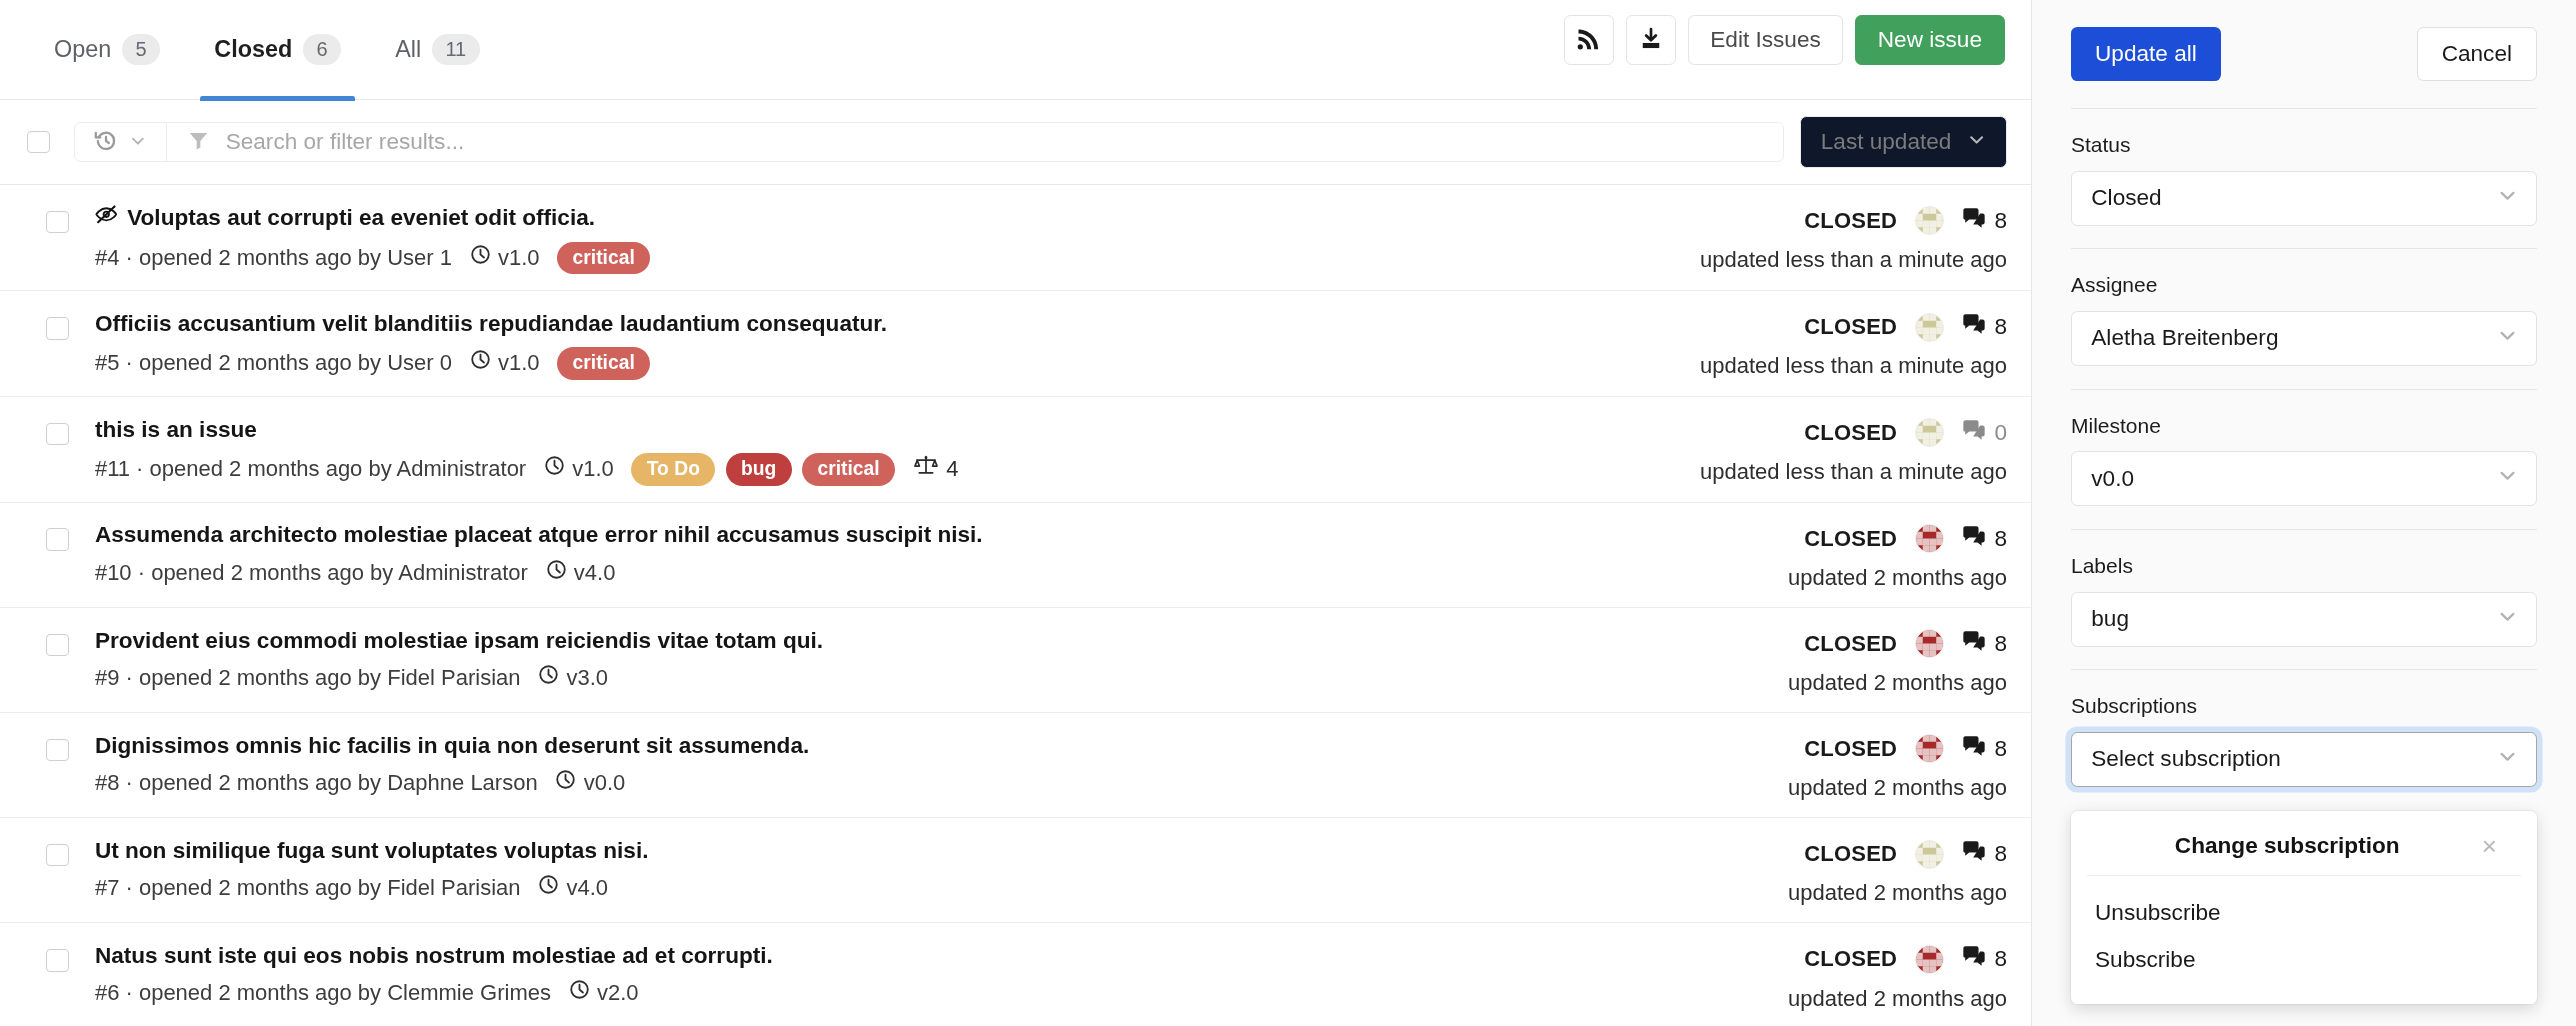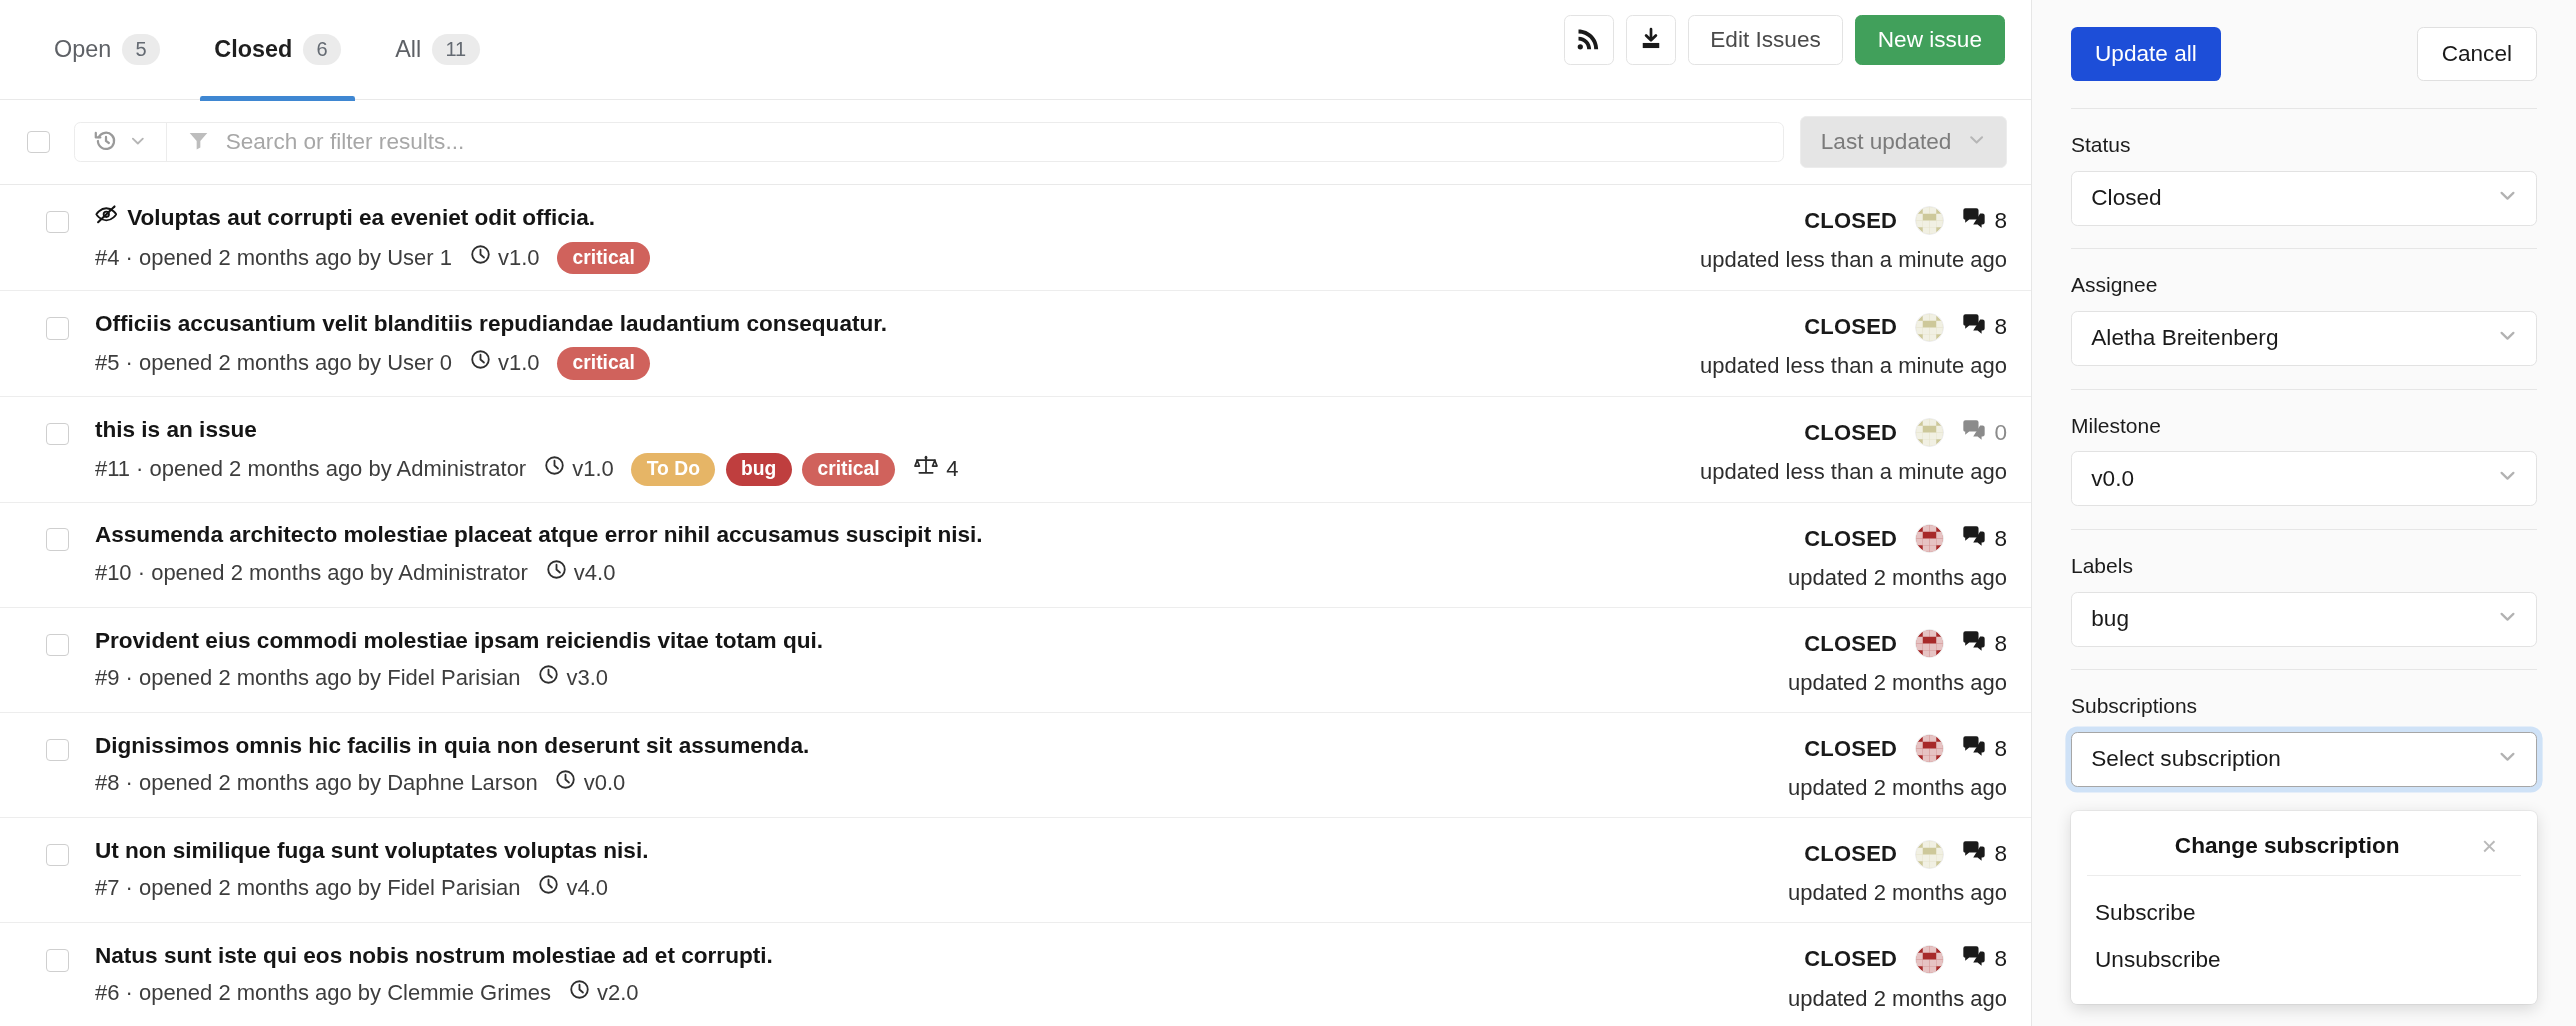--- a/index.html
+++ b/index.html
@@ -149,21 +149,21 @@
     color: #9b9b9b;
     background: transparent;
     width: 100%;
   }
   .filter-input::placeholder { color: #a7a7a7; }
   .sort-btn {
     margin-left: 16px;
     height: 52px;
     border: 1.6px solid #ececec;
     border-radius: 6.4px;
-    background: #e5e5e5;
+    background: #0f172a;
     color: #7b7b7b;
     font-size: 22.6px;
     font-family: inherit;
     display: flex; align-items: center; gap: 16px;
     padding: 0 19.3px;
     cursor: pointer;
     white-space: nowrap;
   }
 
   
@@ -960,20 +960,20 @@
             </svg>
         </span>
       </div>
 
       <div class="dropdown">
         <div class="dd-header">
           <span class="dd-title">Change subscription</span>
           <span class="dd-close">×</span>
         </div>
         <div id="subscription-items">
+            <div class="dd-item">Unsubscribe</div>
             <div class="dd-item">Subscribe</div>
-            <div class="dd-item">Unsubscribe</div>
           </div>
       </div>
     </div>
   </div>
 </div>
 
 
 </body></html>

